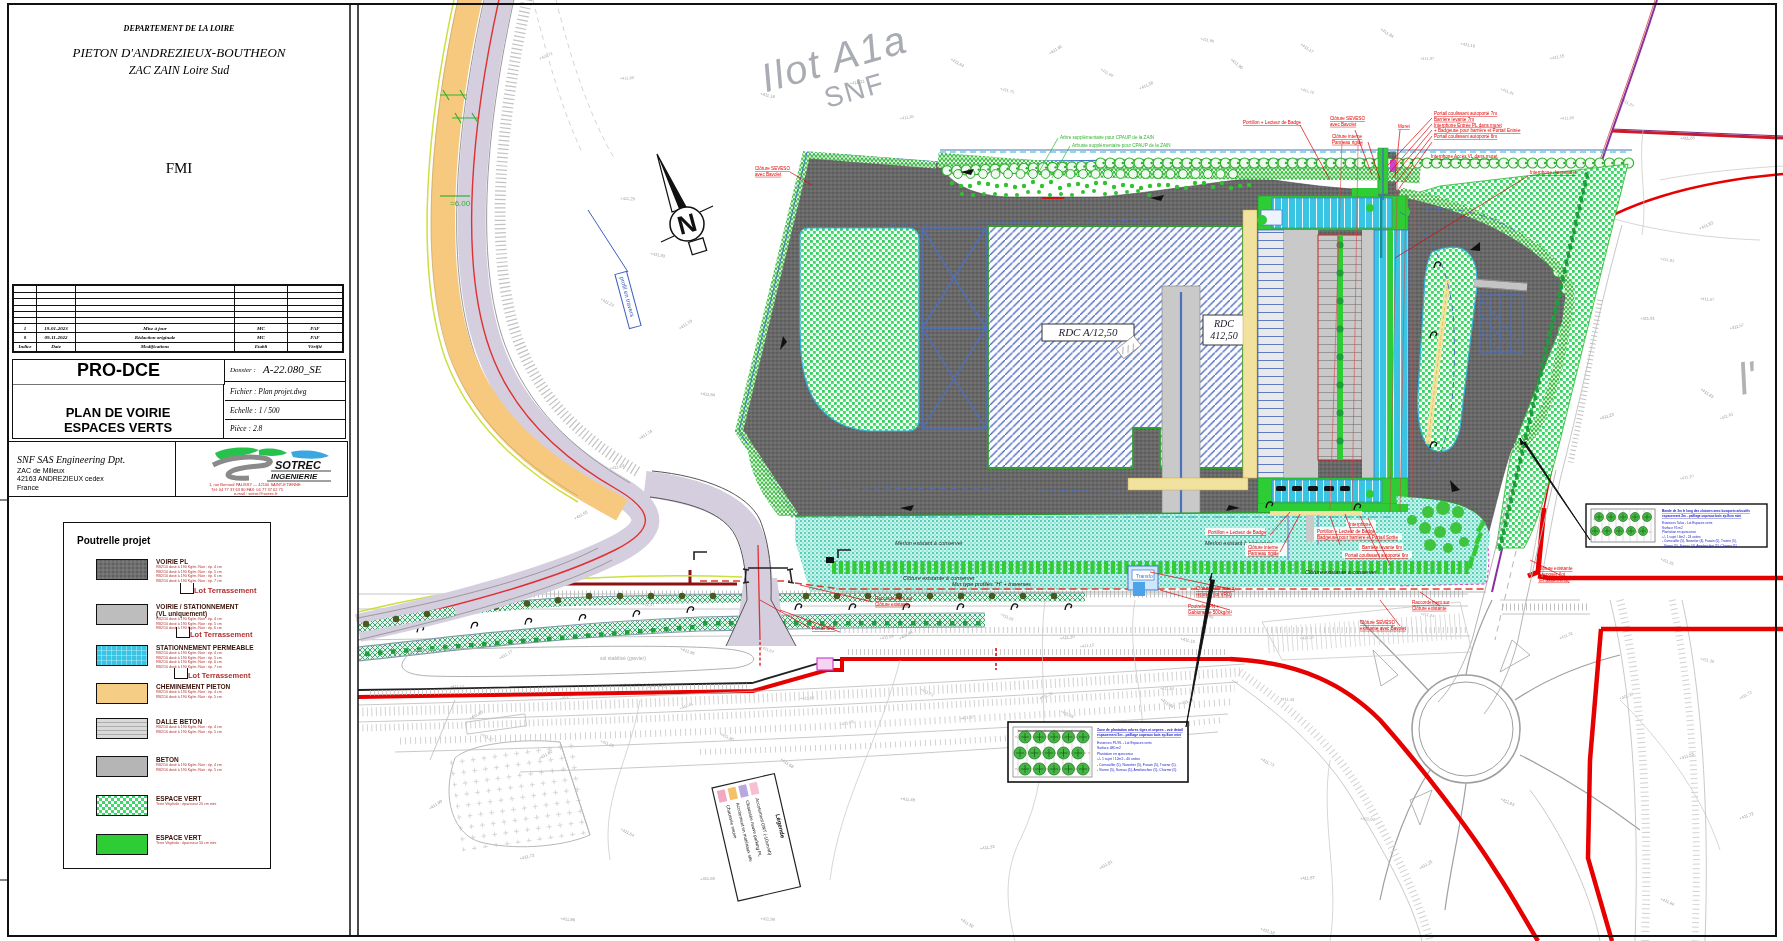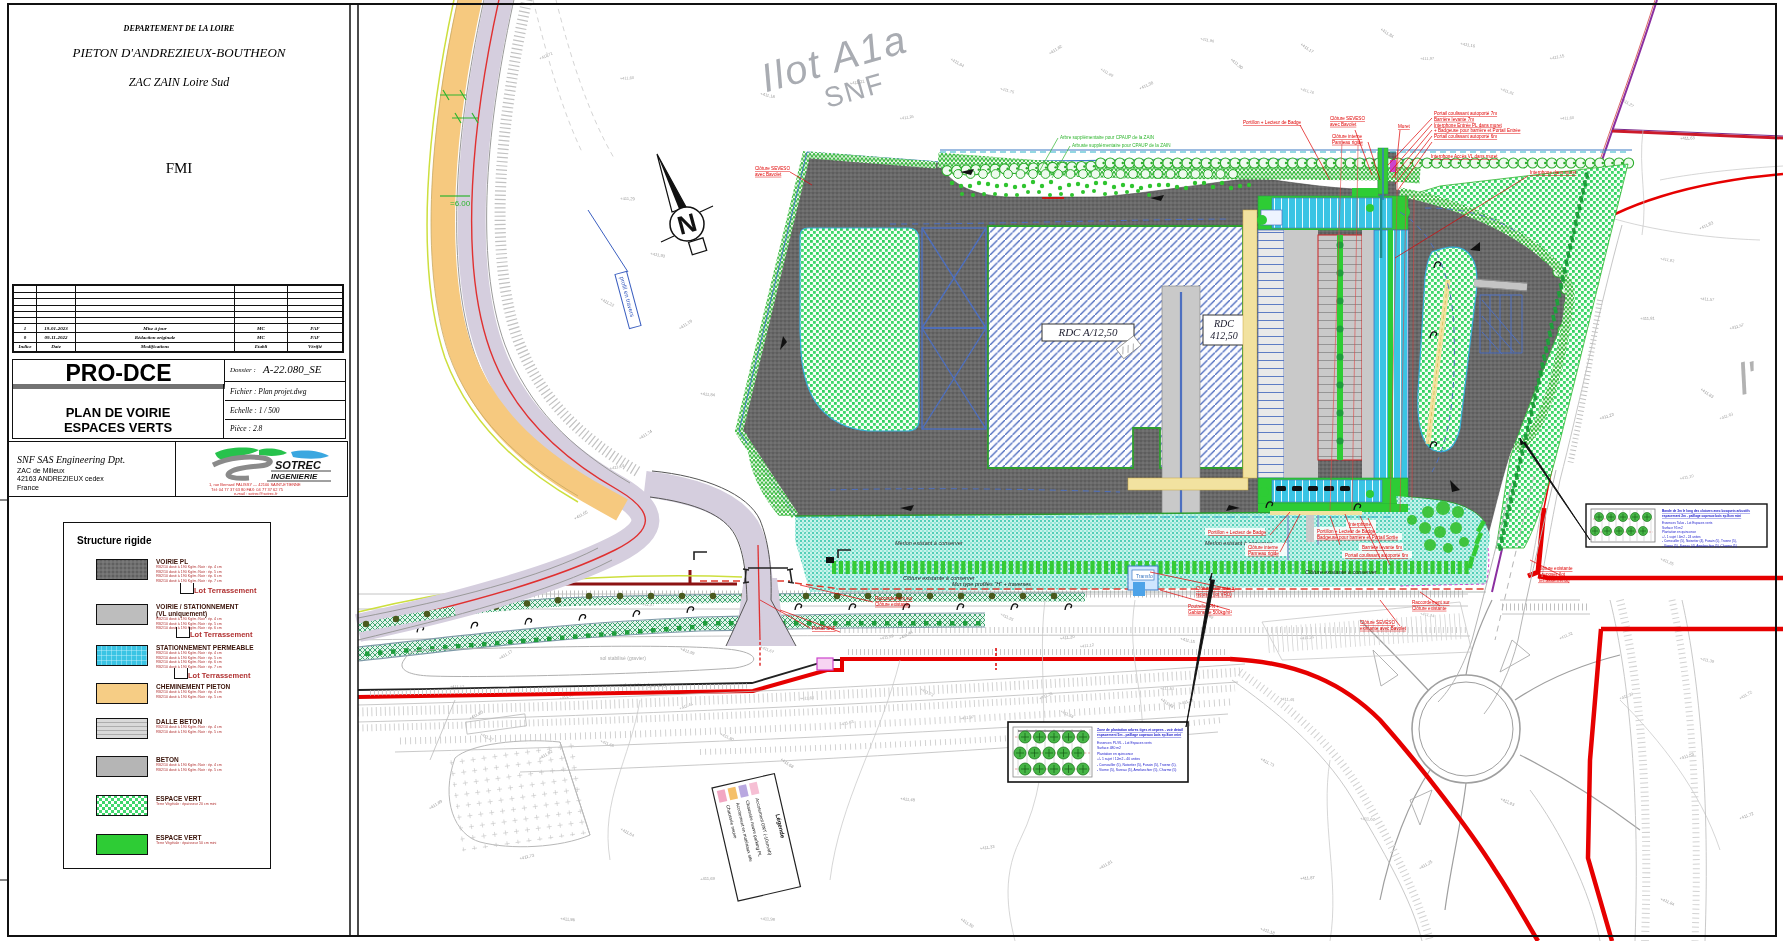--- a/index.html
+++ b/index.html
@@ -1343,21 +1343,21 @@
         </g>
       </svg>
     </div>
 
 <div style="position:absolute;left:8px;top:4px;width:280px;height:932px;">
 
 <div style="position:absolute;left:0;top:20px;width:342px;text-align:center;font-family:'Liberation Serif',serif;font-weight:bold;font-style:italic;font-size:8px;">DEPARTEMENT DE LA LOIRE</div>
 
 <div style="position:absolute;left:0;top:41px;width:342px;text-align:center;font-family:'Liberation Serif',serif;font-style:italic;font-size:13px;">PIETON D'ANDREZIEUX-BOUTHEON</div>
 
-<div style="position:absolute;left:0;top:59px;width:342px;text-align:center;font-family:'Liberation Serif',serif;font-style:italic;font-size:12px;margin-top:12px;">ZAC ZAIN Loire Sud</div>
+<div style="position:absolute;left:0;top:59px;width:342px;text-align:center;font-family:'Liberation Serif',serif;font-style:italic;font-size:12px;">ZAC ZAIN Loire Sud</div>
 
 
 <div style="position:absolute;left:0;top:156px;width:342px;text-align:center;font-family:Liberation Serif, serif;font-size:15px;">FMI</div>
 
 <div style="position:absolute;left:4px;top:280px;width:330px;height:67px;border:1px solid #111;">
 <table style="width:100%;height:100%;border-collapse:collapse;font-family:'Liberation Serif',serif;font-size:5px;font-style:italic;font-weight:bold;text-align:center;">
 <tbody>
             <tr style="height:7px;">
               <td style="border:0.5px solid #111;width:20px;"></td>
               <td style="border:0.5px solid #111;width:36px;"></td>
@@ -1419,21 +1419,21 @@
               <td style="border:0.5px solid #111;">Date</td>
               <td style="border:0.5px solid #111;">Modifications</td>
               <td style="border:0.5px solid #111;">Etabli</td>
               <td style="border:0.5px solid #111;">Vérifié</td>
             </tr>
 </tbody>
         </table>
 </div>
 
 <div style="position:absolute;left:4px;top:355px;width:332px;height:78px;border:1.5px solid #111;">
-<div style="position:absolute;left:0;top:0;width:211px;height:24px;border-right:1px solid #111;border-bottom:5px solid #737373;text-align:center;font-family:'Liberation Sans',sans-serif;font-weight:bold;font-size:23px;letter-spacing:0px;">PRO-DCE</div>
+<div style="position:absolute;left:0;top:0;width:211px;height:24px;border-right:1px solid #111;border-bottom:1px solid #737373;text-align:center;font-family:'Liberation Sans',sans-serif;font-weight:bold;font-size:18px;letter-spacing:0px;">PRO-DCE</div>
 
 <div style="position:absolute;left:0;top:24px;width:211px;height:54px;border-right:1px solid #111;text-align:center;font-family:'Liberation Sans',sans-serif;font-weight:bold;font-size:13px;padding-top:22px;box-sizing:border-box;line-height:1.15;">PLAN DE VOIRIE<br>ESPACES VERTS</div>
 
 <div style="position:absolute;left:212px;top:0;width:120px;height:21px;border-bottom:1px solid #111;font-family:'Liberation Serif',serif;font-style:italic;">
           <span style="position:absolute;left:5px;top:6px;font-size:7px;">Dossier :</span>
           <span style="position:absolute;left:38px;top:3px;font-size:11px;">A-22.080_SE</span>
         </div>
 <div style="position:absolute;left:212px;top:21px;width:120px;height:19px;border-bottom:1px solid #111;font-family:'Liberation Serif',serif;font-style:italic;font-size:7.5px;">
           <span style="position:absolute;left:5px;top:6px;">Fichier : Plan projet.dwg</span>
         </div>
@@ -1461,21 +1461,21 @@
 <text x="92" y="36" font-family="Liberation Sans, sans-serif" font-weight="bold" font-style="italic" font-size="8" fill="#111">INGENIERIE</text>
 <path d="M92,28 H152 M88,38 H152" stroke="#111" stroke-width="0.8"></path>
 <text x="30" y="43" font-family="Liberation Sans, sans-serif" font-size="4" fill="#cc2222">1, rue Bernard PALISSY   —   42100 SAINT-ETIENNE</text>
 <text x="32" y="48" font-family="Liberation Sans, sans-serif" font-size="4" fill="#cc2222">Tél: 04 77 37 63 80     FAX: 04 77 37 62 75</text>
 <text x="55" y="52" font-family="Liberation Sans, sans-serif" font-size="4" fill="#cc2222">e-mail : sotrec@sotrec.fr</text>
 </svg>
 </div>
 </div>
 
 <div style="position:absolute;left:63px;top:522px;width:206px;height:345px;border:1.5px solid #111;background:#fff;">
-<div style="position:absolute;left:13px;top:12px;font-family:'Liberation Sans',sans-serif;font-weight:bold;font-size:10px;">Structure rigide</div>
+<div style="position:absolute;left:13px;top:12px;font-family:'Liberation Sans',sans-serif;font-weight:bold;font-size:10px;">Poutrelle projet</div>
 
 <svg style="position:absolute;left:32px;top:36px;" width="52" height="21">
         <rect x="0.5" y="0.5" width="51" height="20" fill="url(#lasph)" stroke="#111"></rect>
       </svg>
 <div style="position:absolute;left:92px;top:35px;">
         <div style="font-family:'Liberation Sans',sans-serif;font-weight:bold;font-size:6.5px;color:#3a1208;">VOIRIE PL</div>
         <div style="height:4.6px;font-size:3.6px;color:#b03030;font-family:'Liberation Sans',sans-serif;white-space:nowrap;">RB2/10 dosé à 190 Kg/m³ Noir : ép. 4 cm</div>
         <div style="height:4.6px;font-size:3.6px;color:#b03030;font-family:'Liberation Sans',sans-serif;white-space:nowrap;">RB2/10 dosé à 190 Kg/m³ Noir : ép. 5 cm</div>
         <div style="height:4.6px;font-size:3.6px;color:#b03030;font-family:'Liberation Sans',sans-serif;white-space:nowrap;">RB2/10 dosé à 190 Kg/m³ Noir : ép. 6 cm</div>
         <div style="height:4.6px;font-size:3.6px;color:#b03030;font-family:'Liberation Sans',sans-serif;white-space:nowrap;">RB2/10 dosé à 190 Kg/m³ Noir : ép. 7 cm</div>

